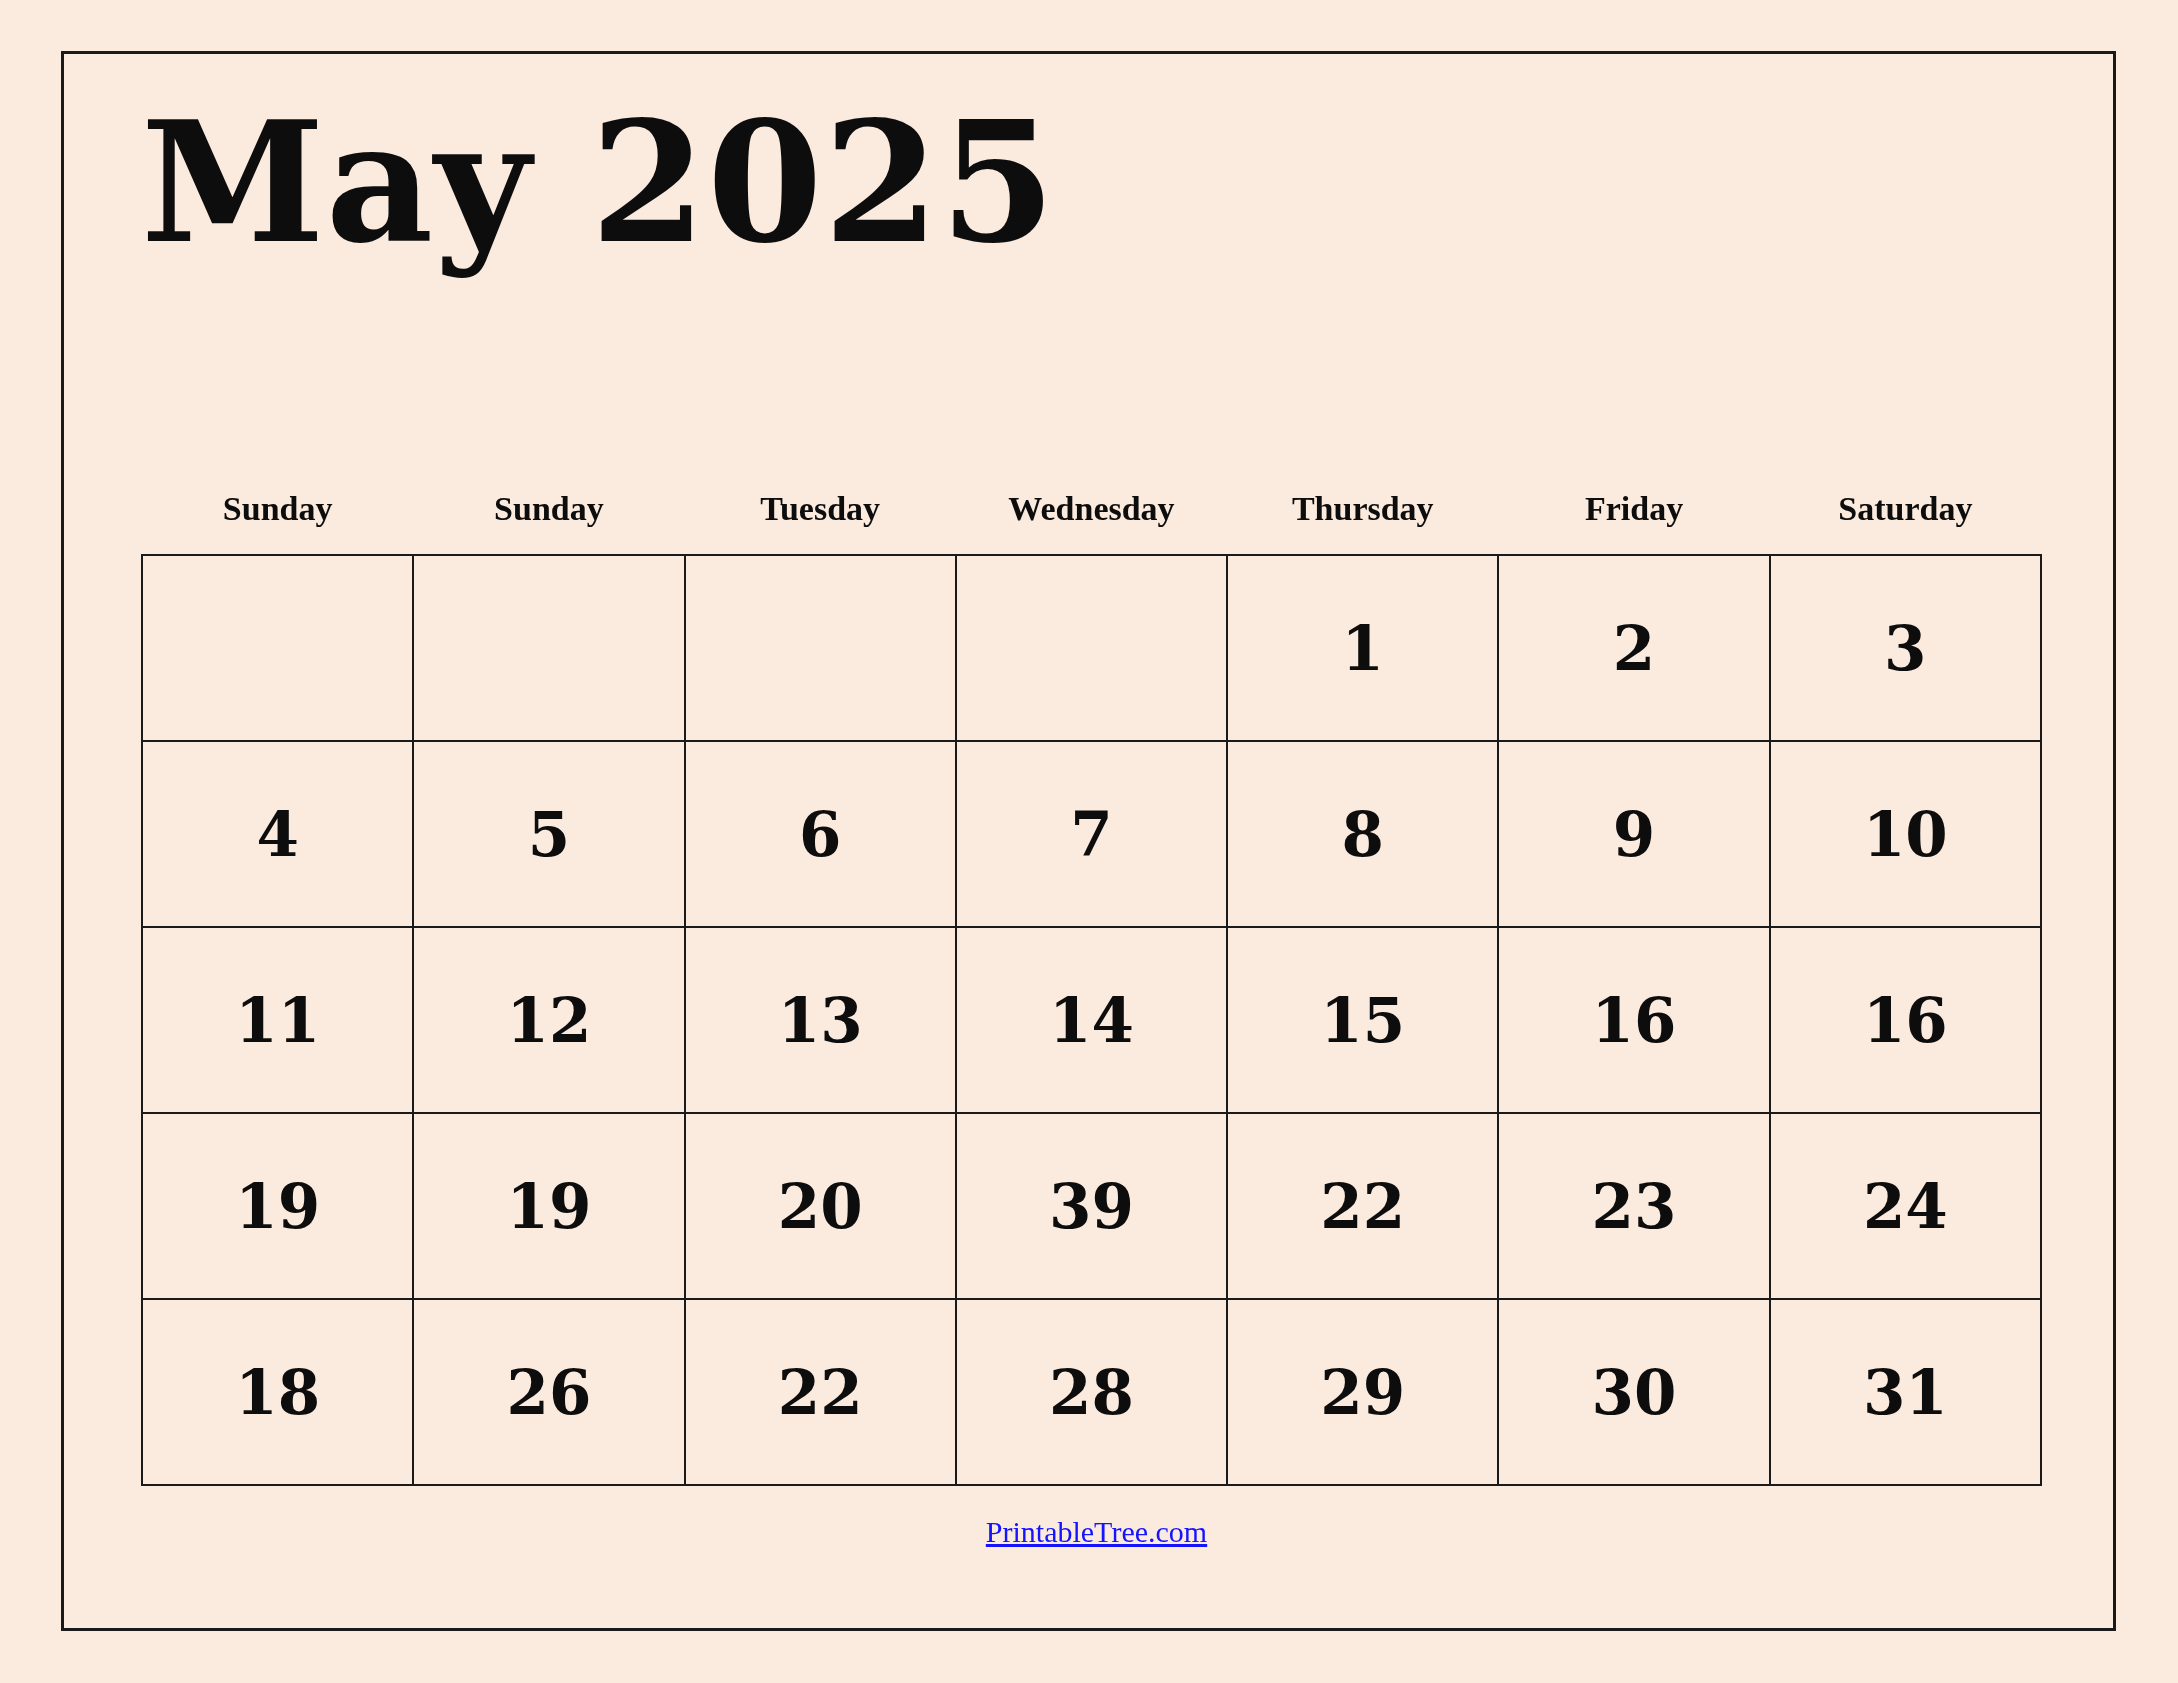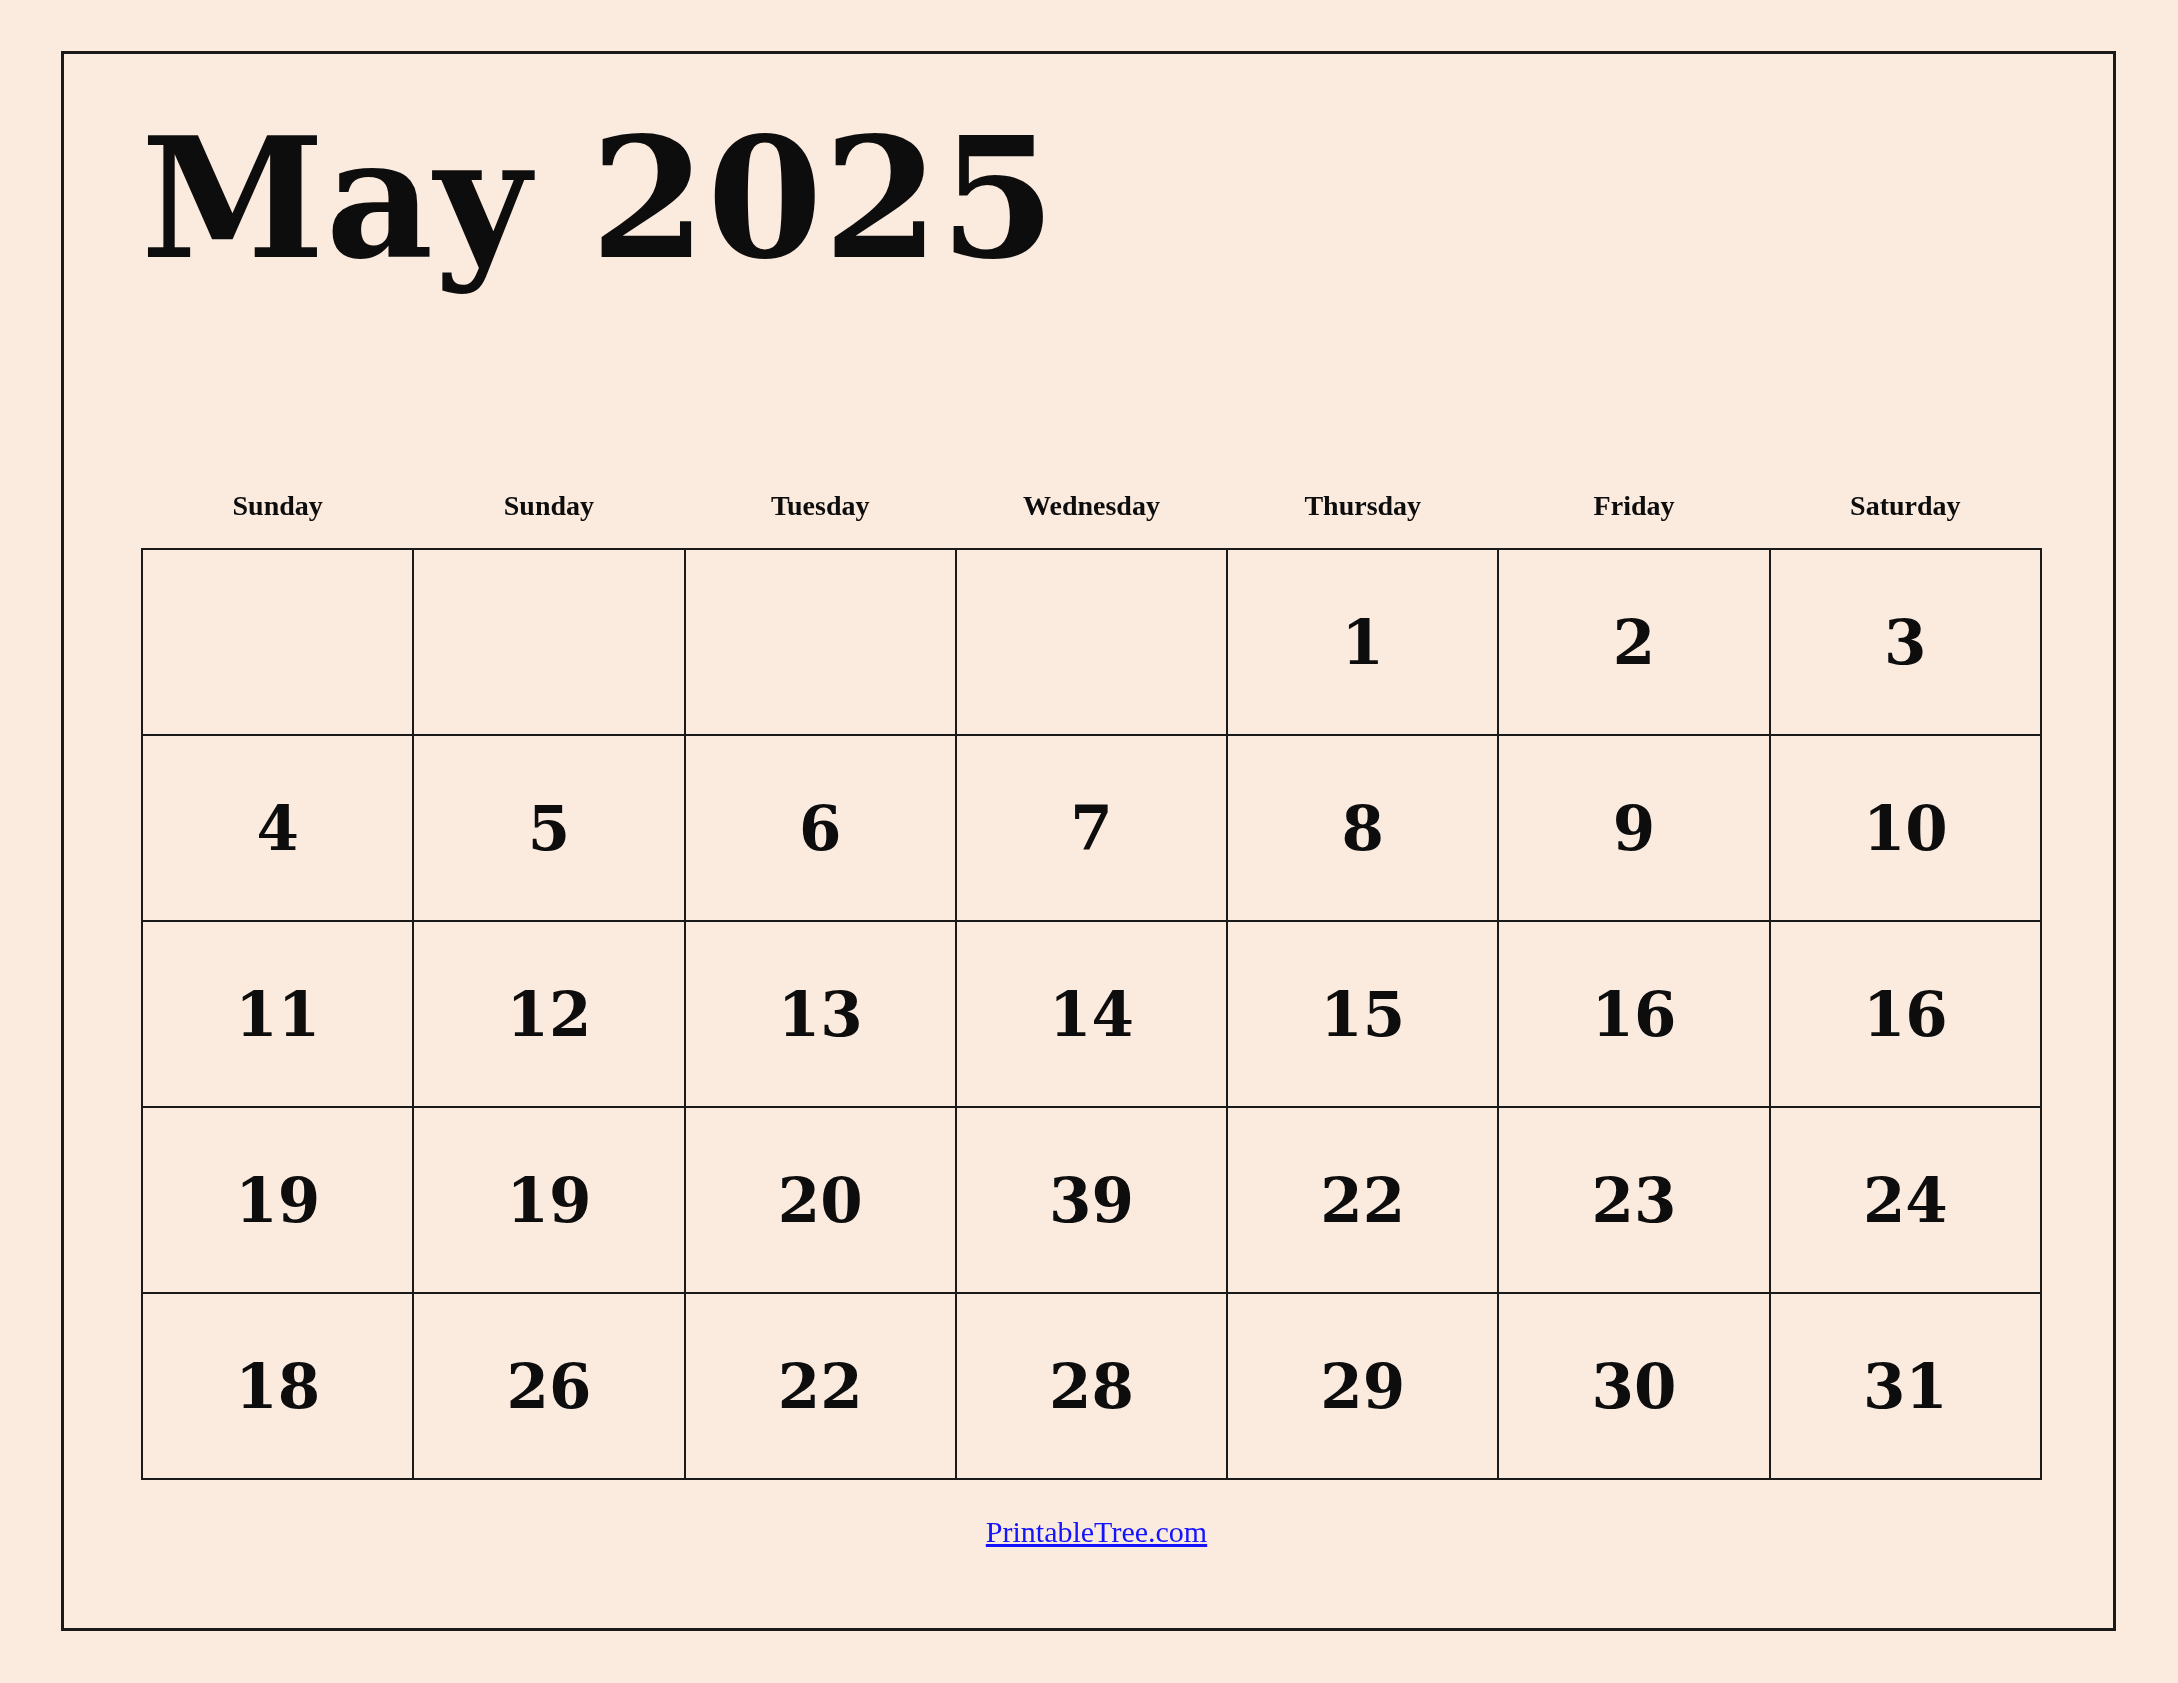--- a/index.html
+++ b/index.html
@@ -20,21 +20,21 @@
     top: 51px;
     width: 2055px;
     height: 1580px;
     border: 3px solid #1a1a1a;
     box-sizing: border-box;
     background: #fbeade;
   }
 
   .title {
     margin: 0;
-    padding: 62px 0 0 77px;
+    padding: 46px 0 0 77px;
     font-family: "DejaVu Serif", serif;
     font-weight: 700;
     font-size: 166px;
     line-height: 1.0;
     letter-spacing: 1px;
     color: #0d0d0d;
     white-space: nowrap;
   }
 
   .grid-wrap {
@@ -46,21 +46,21 @@
 
   table.cal {
     border-collapse: collapse;
     width: 1901px;
     table-layout: fixed;
   }
 
   table.cal th.dow {
     font-family: "Liberation Serif", serif;
     font-weight: 700;
-    font-size: 28px;
+    font-size: 34px;
     color: #0d0d0d;
     padding: 0 0 26px 0;
     border: none;
     vertical-align: bottom;
   }
 
   table.cal td.day {
     border: 2px solid #1a1a1a;
     height: 184px;
     vertical-align: middle;

